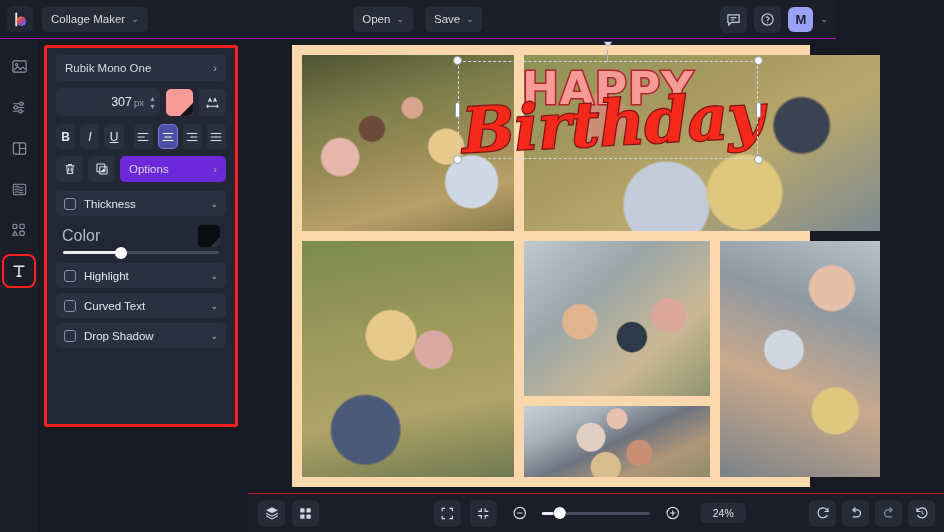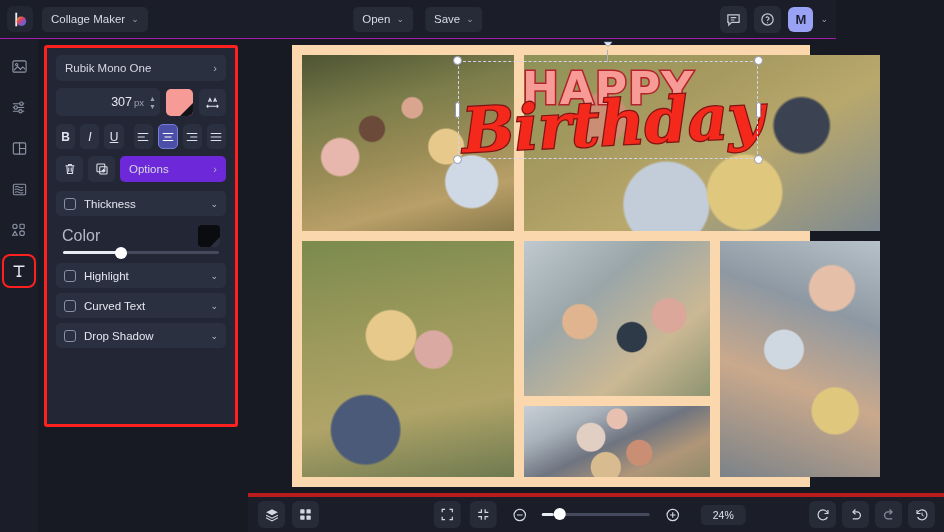--- a/index.html
+++ b/index.html
@@ -269,21 +269,21 @@
   }
   .rot::before {
     content: ""; position: absolute; left: 4px; top: 9px;
     width: 1px; height: 12px; background: #aab0c8;
   }
 
   
   .bottombar {
     position: absolute; left: 248px; bottom: 0; width: 696px; height: 39px;
     background: #1b1e28; display: flex; align-items: center;
-    border-top: 4px solid #b91c1c;
+    border-top: 1px solid #b91c1c;
   }
   .bb-left { display: flex; gap: 7px; margin-left: 10px; }
   .bb-center {
     position: absolute; left: 50%; transform: translateX(-52%);
     display: flex; align-items: center; gap: 9px;
   }
   .bb-right { position: absolute; right: 9px; display: flex; gap: 6px; }
   .zoom-track {
     position: relative; width: 108px; height: 3px;
     background: #454a5c; border-radius: 2px; cursor: pointer;

